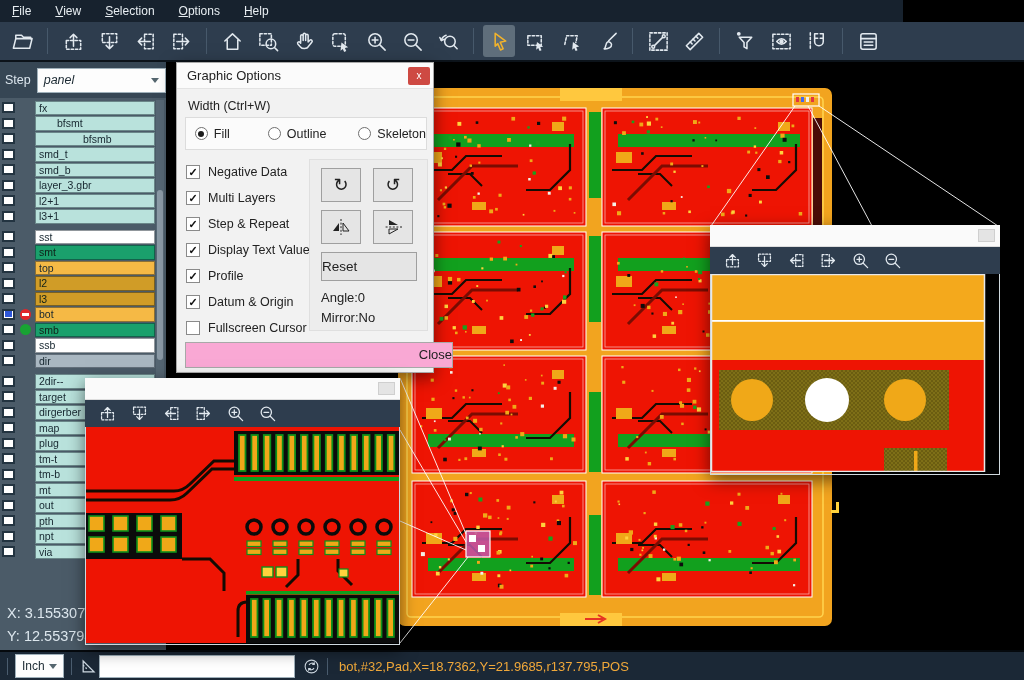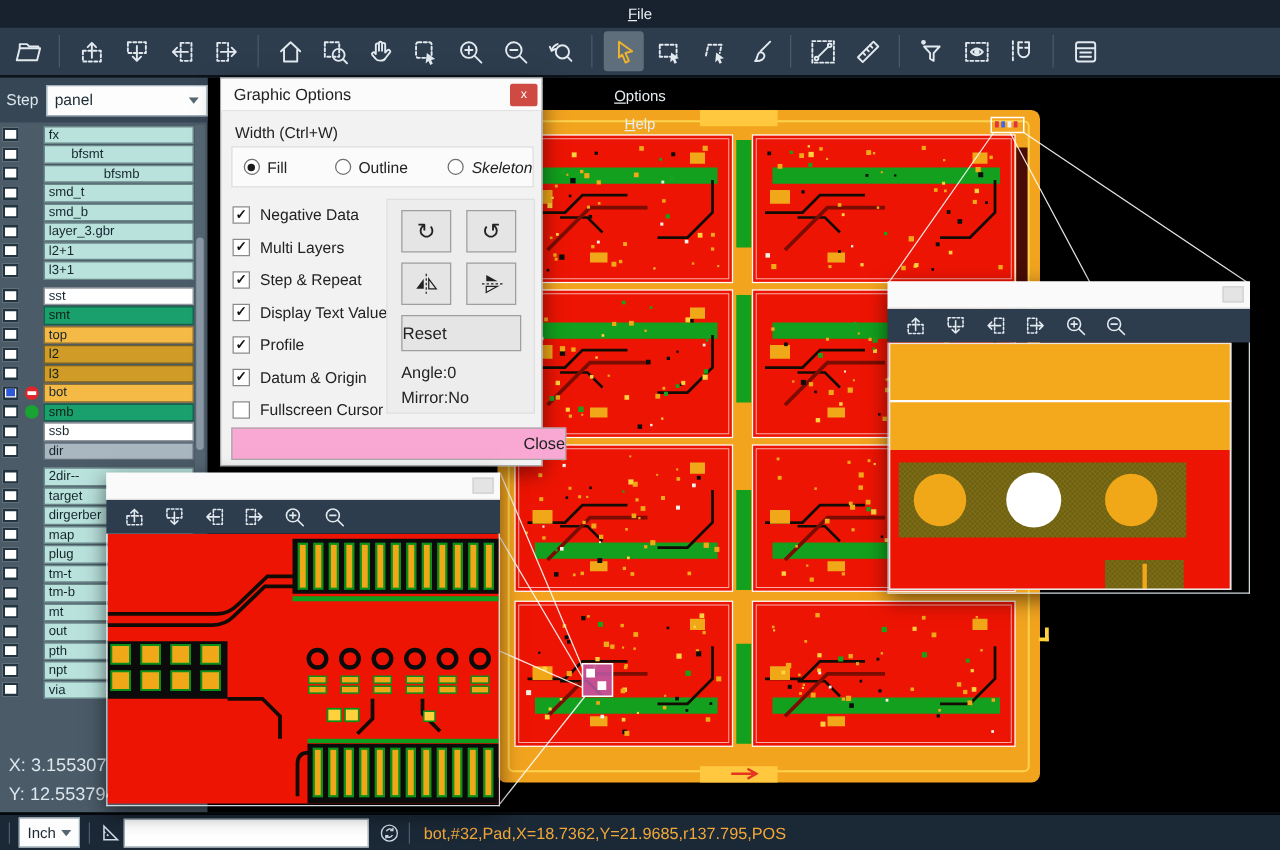--- a/index.html
+++ b/index.html
@@ -1,22 +1,22 @@
 <!DOCTYPE html>
 <html><head>
 <meta charset="utf-8">
 <style>
   * { margin:0; padding:0; box-sizing:border-box; }
   html,body { width:1024px; height:680px; overflow:hidden; background:#000;
               font-family:"Liberation Sans", sans-serif; }
   #app { position:relative; width:1024px; height:680px; background:#000; }
 
   
-  #menubar { position:absolute; left:0; top:0; width:1024px; height:22px;
-             background:#17222e; display:flex; align-items:center; z-index:10;flex-direction:column; }
+  #menubar { position:absolute; left:0; top:0; width:903px; height:22px;
+             background:#17222e; display:flex; align-items:center; z-index:10; }
   .menu-item { color:#e8eef2; font-size:12px; padding:0 12px; height:22px;
                line-height:22px; cursor:default; }
   .menu-item span.u { text-decoration:underline; }
 
   
   #toolbar { position:absolute; left:0; top:22px; width:1024px; height:40px;
              background:#2e3d4e; border-bottom:2px solid #0c131a; display:flex;
              align-items:center; padding-left:4px; z-index:10; }
   .tbtn { width:32px; height:32px; margin:0 2px; display:flex; align-items:center;
           justify-content:center; color:#e2e9ef; border-radius:3px; }
@@ -26,21 +26,21 @@
   .tsep { width:1px; height:26px; background:#47596b; margin:0 7px; }
 
   
   #sidebar { position:absolute; left:0; top:62px; width:166px; height:588px;
              background:#4b5b68; z-index:5; }
   #step-row { position:absolute; left:0; top:0; width:166px; height:36px;
               background:#364654; display:flex; align-items:center; }
   #step-label { color:#dce6ee; font-size:12.5px; padding:0 6px 0 5px; }
   #step-combo { width:144px; height:25px; background:#fdfdfd; border:1px solid #9fb0ba;
                 display:flex; align-items:center; justify-content:space-between;
-                font-size:12.5px; color:#1c2a33; padding-left:6px; }
+                font-size:12.5px; color:#1c2a33; padding-left:6px;font-style:italic; }
   .chev { width:0; height:0; border-left:4px solid transparent; border-right:4px solid transparent;
           border-top:5px solid #55666f; margin-right:6px; }
   #layer-list { position:absolute; left:0; top:38px; width:155px; }
   .lrow { display:flex; align-items:center; height:15.5px; }
   .lgap { height:5px; }
   .lchk { width:13px; height:11px; background:#fff; border:2px solid #233441;
           margin-left:2px; flex:none; display:flex; align-items:center; justify-content:center; }
   .lchk .fillbx { width:7px; height:6px; background:#2e57d9; }
   .lind { width:14px; margin-left:3px; flex:none; display:flex; justify-content:center; }
   .dotind { width:11px; height:11px; border-radius:50%; position:relative; }
@@ -930,21 +930,21 @@
         <div class="radio">
           <span class="rdot">
             <span class="sel"></span>
           </span>
           <span>Fill</span>
         </div>
         <div class="radio" style="margin-left: 38px;">
           <span class="rdot"></span>
           <span>Outline</span>
         </div>
-        <div class="radio" style="margin-left: 32px; font-style: italic;">
+        <div class="radio" style="margin-left: 32px;">
           <span class="rdot"></span>
           <span>Skeleton</span>
         </div>
       </div>
     <div id="chk-list">
         <div class="chkrow">
           <span class="cbox">✓</span>
           <span>Negative Data</span>
         </div>
         <div class="chkrow">

